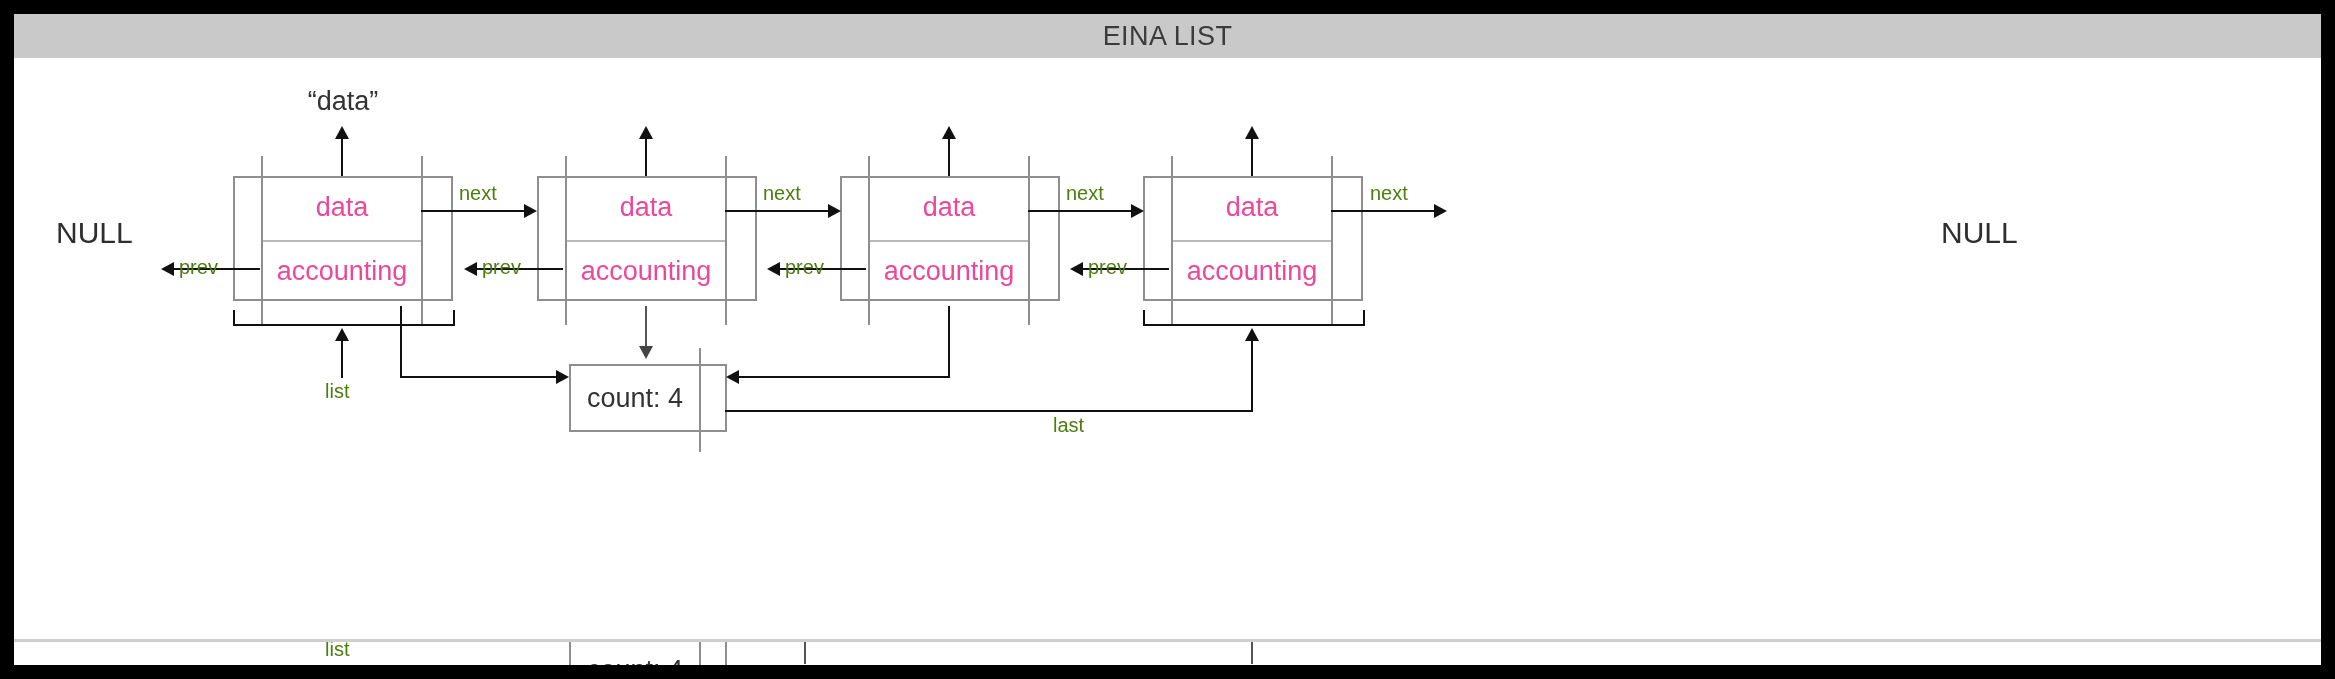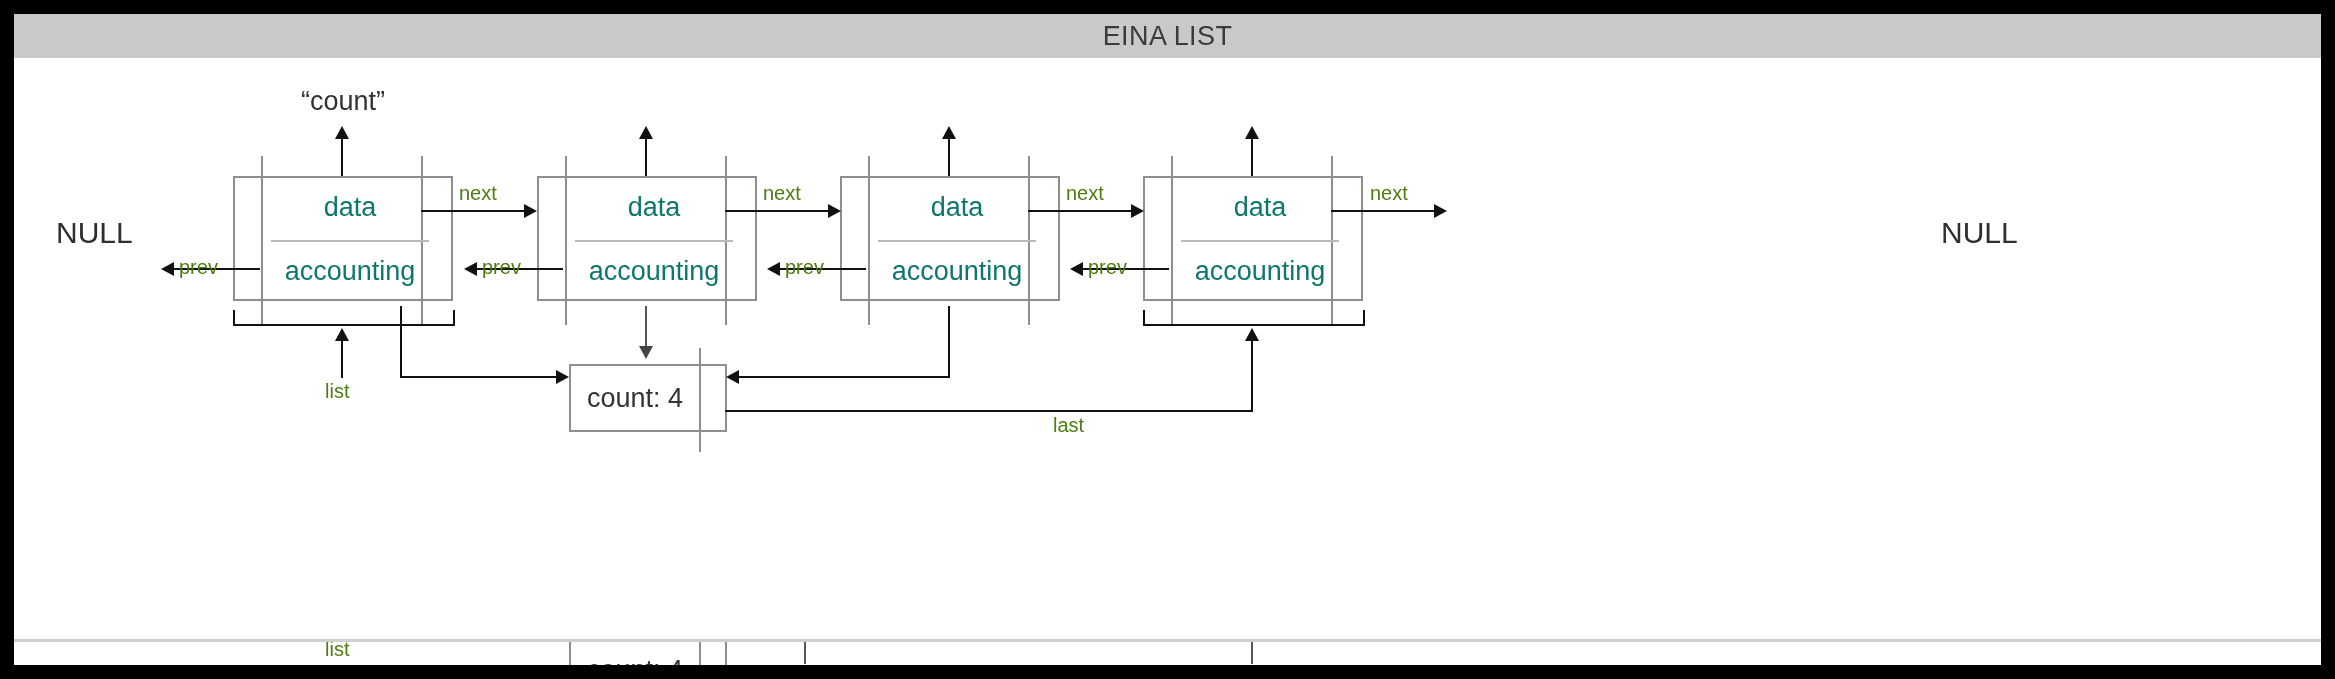--- a/index.html
+++ b/index.html
@@ -27,23 +27,23 @@
   .vlk{position:absolute;width:0;border-left:2px solid #111;}
 
   
   .node{position:absolute;width:220px;height:125px;box-sizing:border-box;
         border:2px solid #8e8e8e;background:#fff;}
   .node .divL{position:absolute;left:26px;top:-22px;width:0;height:169px;
         border-left:2px solid #8e8e8e;}
   .node .divR{position:absolute;left:186px;top:-22px;width:0;height:169px;
         border-left:2px solid #8e8e8e;}
   .node .mid{position:absolute;left:28px;top:0;width:158px;height:100%;}
-  .node .cell{position:absolute;left:8px;width:100%;height:60px;
+  .node .cell{position:absolute;left:0;width:100%;height:60px;
         display:flex;align-items:center;justify-content:center;
-        font-size:27px;color:#0f766e;white-space:nowrap;}
+        font-size:27px;color:#ec4899;white-space:nowrap;}
   .node .cdata{top:-2px;height:62px;}
   .node .cacc{top:62px;height:59px;border-top:2px solid #b9b9b9;}
 
   
   .cbox{position:absolute;width:158px;height:68px;box-sizing:border-box;
         border:2px solid #8e8e8e;background:#fff;}
   .cbox .cdiv{position:absolute;left:128px;top:-18px;width:0;height:104px;
         border-left:2px solid #8e8e8e;}
   .cbox .ctxt{position:absolute;left:0;top:0;width:128px;height:100%;
         display:flex;align-items:center;justify-content:center;
@@ -79,21 +79,21 @@
 <body>
 
 <div id="stage">
 
   <div id="titlebar">
     <div class="tt">EINA LIST</div>
   </div>
 
   <div id="canvas">
 
-    <div class="strlbl" style="left:219px;top:28px;width:220px;">“count”</div>
+    <div class="strlbl" style="left:219px;top:28px;width:220px;">“data”</div>
 
     <div class="vlk" style="left:327px;top:78px;height:52px;"></div>
     <div class="ahU" style="left:321px;top:68px;"></div>
     <div class="vlk" style="left:631px;top:78px;height:52px;"></div>
     <div class="ahU" style="left:625px;top:68px;"></div>
     <div class="vlk" style="left:934px;top:78px;height:52px;"></div>
     <div class="ahU" style="left:928px;top:68px;"></div>
     <div class="vlk" style="left:1237px;top:78px;height:52px;"></div>
     <div class="ahU" style="left:1231px;top:68px;"></div>
 

